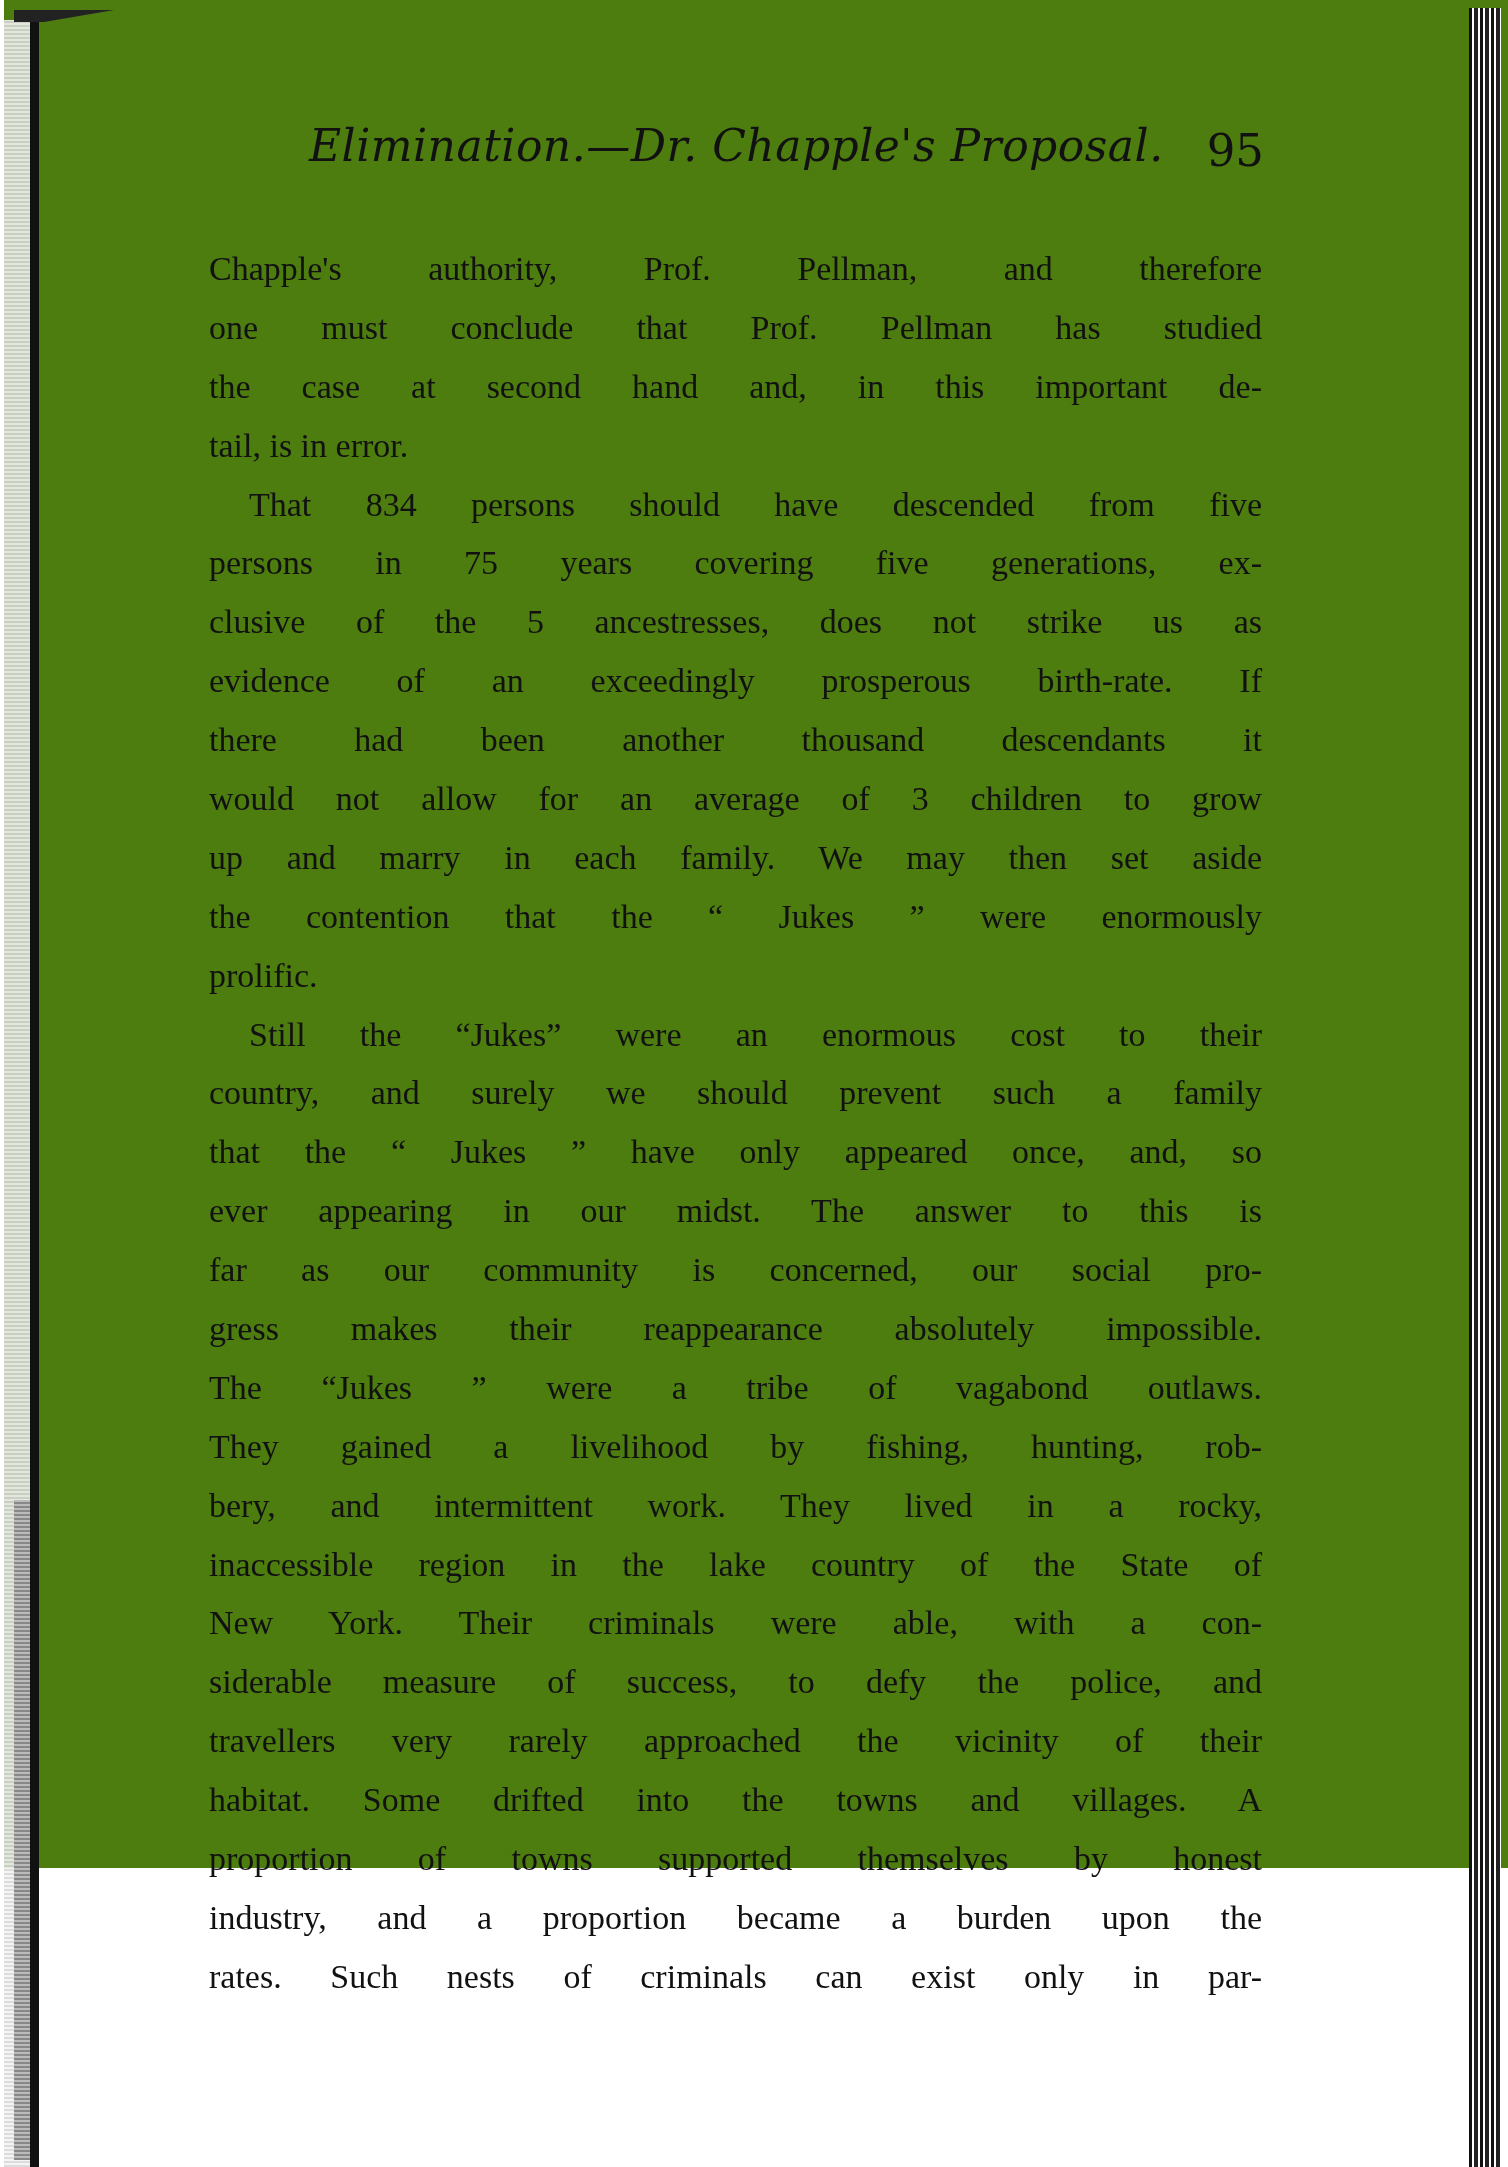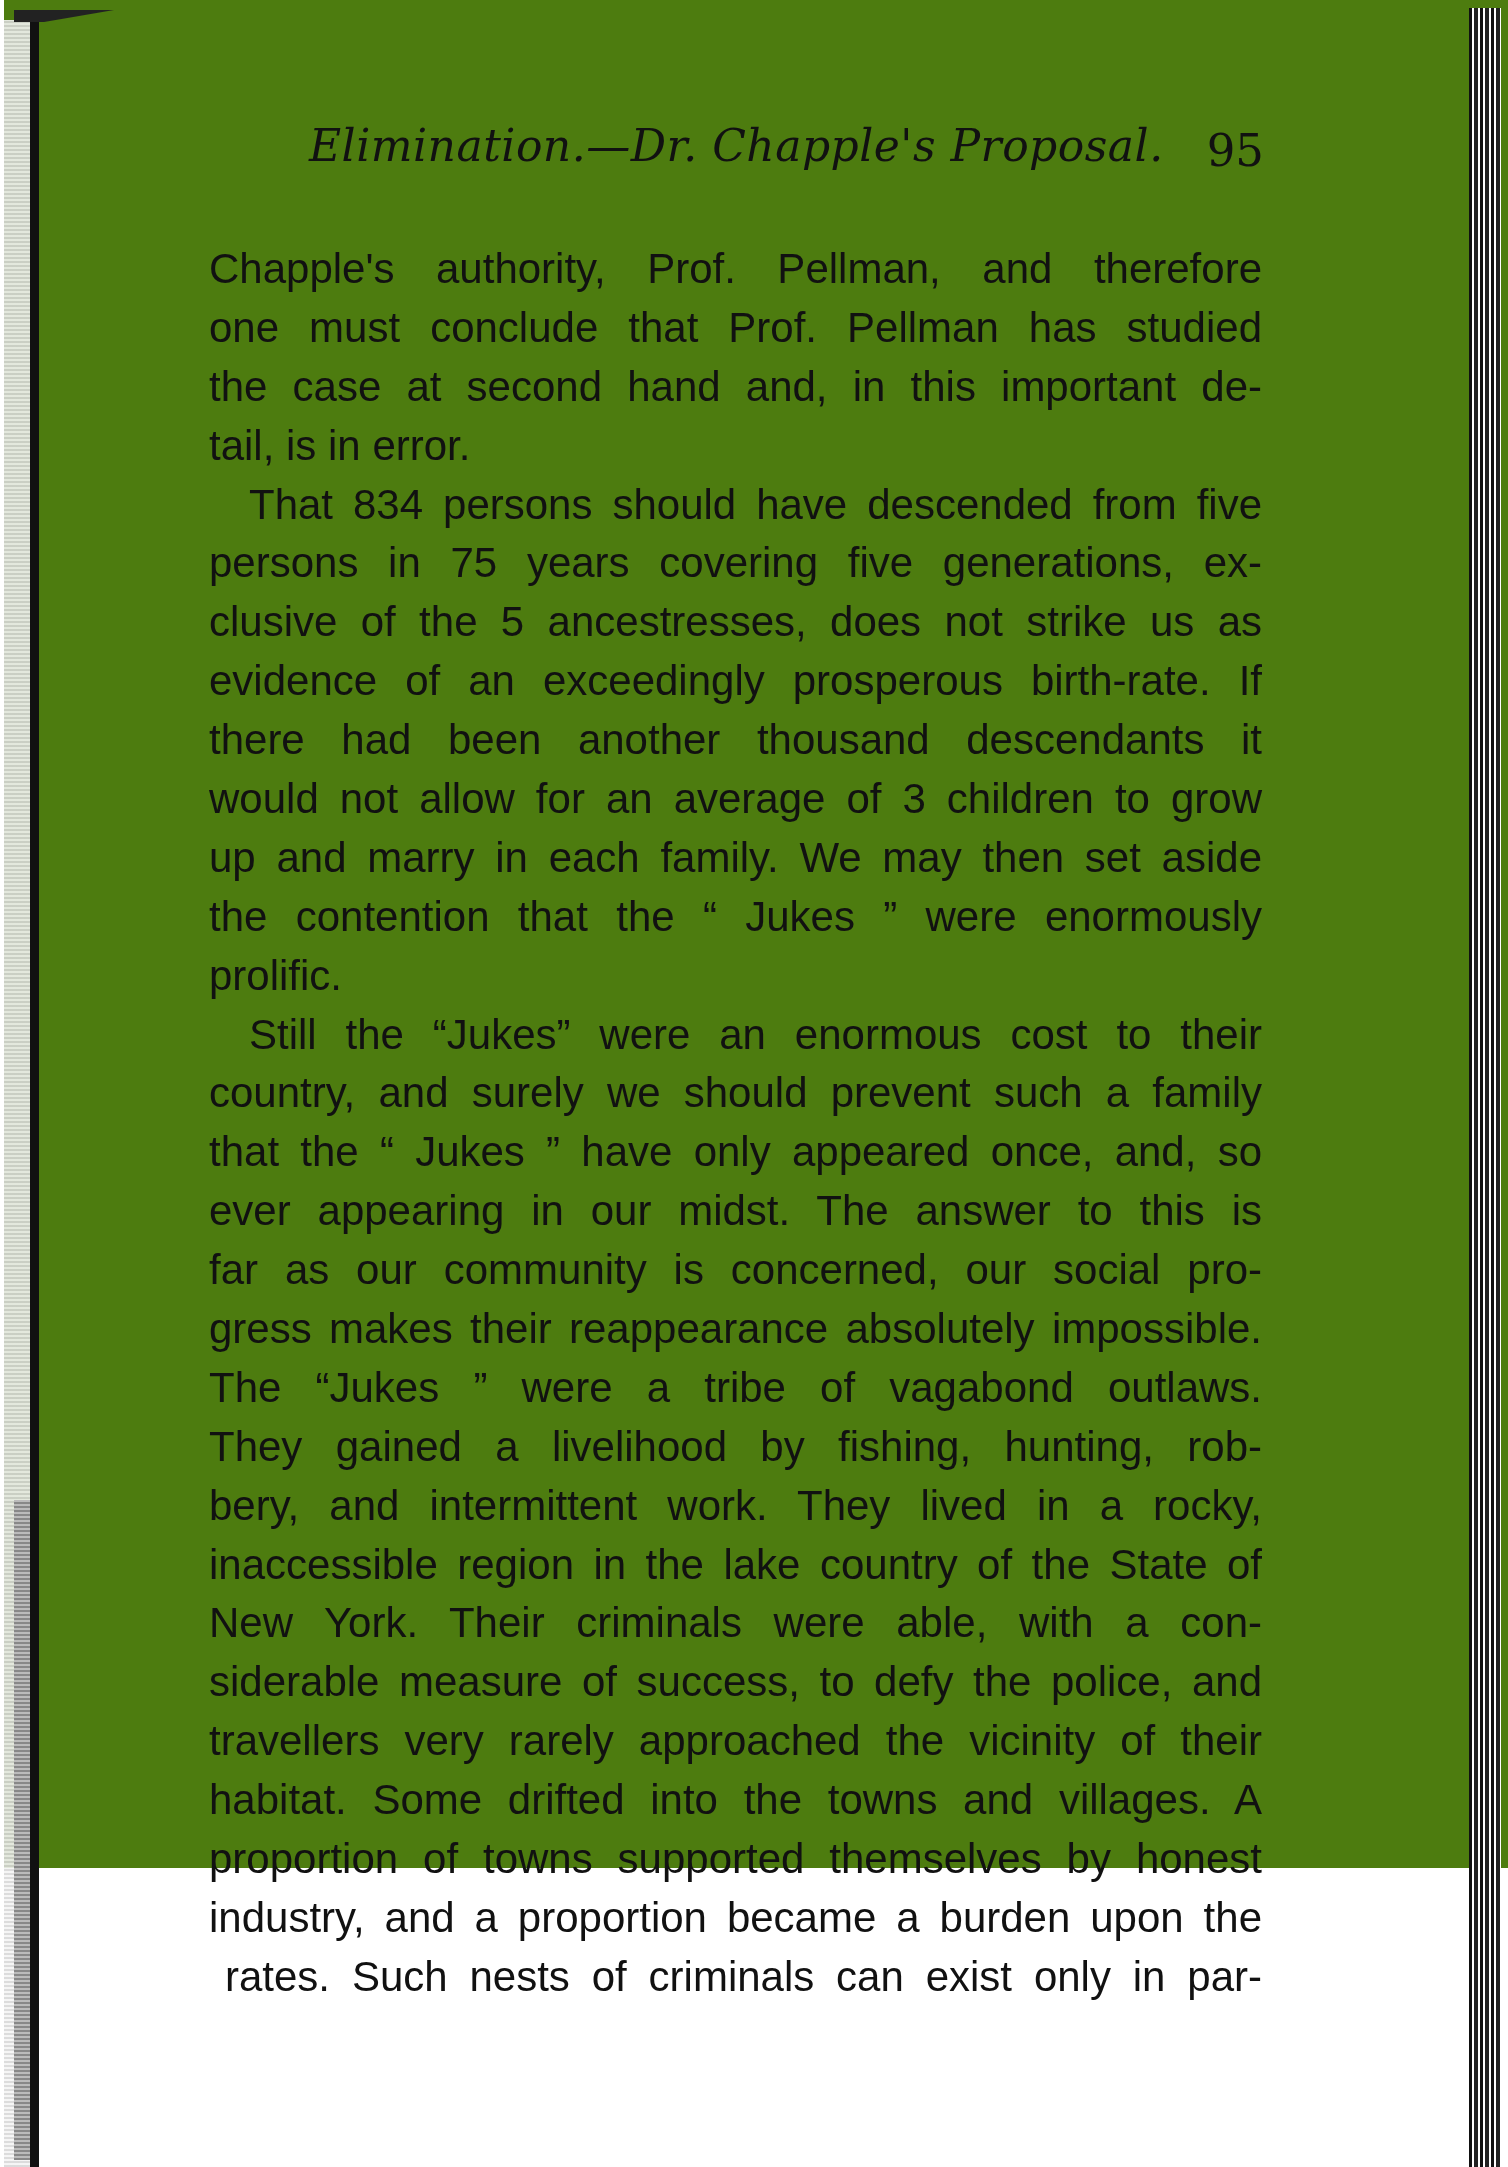--- a/index.html
+++ b/index.html
@@ -13,21 +13,21 @@
   .left-bar { position:absolute; left:26px; top:20px; width:9px; height:2147px; background:#111; }
   .corner { position:absolute; left:10px; top:10px; width:100px; height:12px; background:#222;
     clip-path: polygon(0 0, 100% 0, 30% 100%, 0 100%); }
   .right-band { position:absolute; left:1465px; top:8px; width:32px; height:2159px;
     background: repeating-linear-gradient(90deg, #111 0 3px, #fff 3px 5px, #222 5px 9px, #fff 9px 11px); }
   .header { position:absolute; left:200px; top:120px; width:1060px; height:70px;
     font-family:"DejaVu Serif", serif; color:#111; }
   .running-title { position:absolute; left:105px; top:0; font-style:italic; font-size:44px; letter-spacing:0.5px; }
   .page-number { position:absolute; right:0; top:4px; font-size:45px; }
   .body-text { position:absolute; left:205px; top:240px; width:1053px;
-    font-family:Liberation Sans, sans-serif; font-size:42px; line-height:58.9px; color:#111; }
+    font-family:Liberation Serif, serif; font-size:34px; line-height:58.9px; color:#111; }
   .line { display:block; text-align:justify; text-align-last:justify; white-space:nowrap; height:58.9px; }
   .line.last { text-align-last:left; }
   .line.indent { padding-left:40px; }
 </style>
 </head>
 <body>
 
 <div class="page">
   <div class="left-shade"></div>
   <div class="left-shade-dark"></div>
@@ -63,15 +63,15 @@
       <span class="line" style="white-space: normal;">The “Jukes ” were a tribe of vagabond outlaws.</span>
       <span class="line" style="white-space: normal;">They gained a livelihood by fishing, hunting, rob-</span>
       <span class="line" style="white-space: normal;">bery, and intermittent work.  They lived in a rocky,</span>
       <span class="line" style="white-space: normal;">inaccessible region in the lake country of the State of</span>
       <span class="line" style="white-space: normal;">New York.  Their criminals were able, with a con-</span>
       <span class="line" style="white-space: normal;">siderable measure of success, to defy the police, and</span>
       <span class="line" style="white-space: normal;">travellers very rarely approached the vicinity of their</span>
       <span class="line" style="white-space: normal;">habitat. Some drifted into the towns and villages. A</span>
       <span class="line" style="white-space: normal;">proportion of towns supported themselves by honest</span>
       <span class="line" style="white-space: normal;">industry, and a proportion became a burden upon the</span>
-      <span class="line" style="white-space: normal; margin-left: 16px;">rates.  Such nests of criminals can exist only in par-</span>
+      <span class="line" style="white-space: normal;">rates.  Such nests of criminals can exist only in par-</span>
     </div>
 </div>
 
 </body></html>

